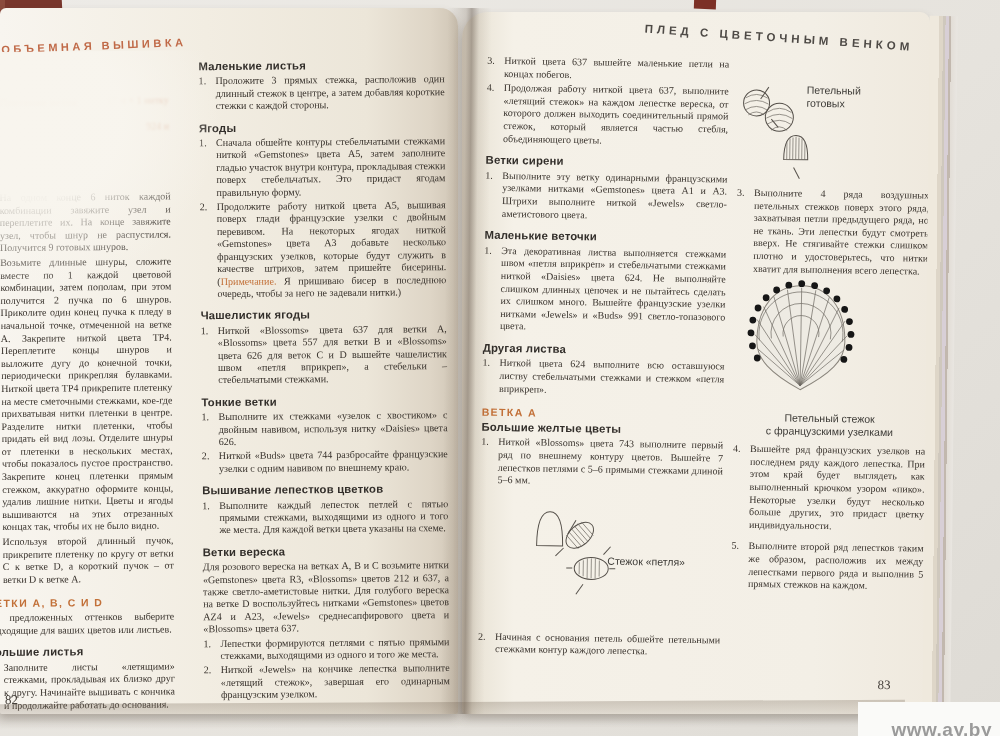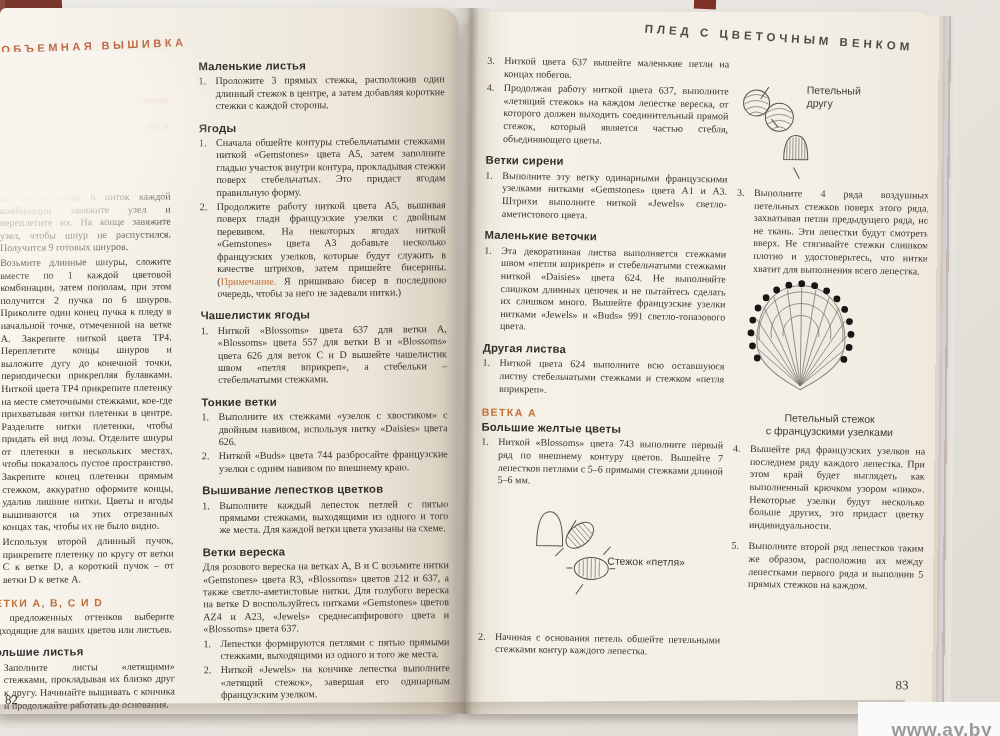--- a/index.html
+++ b/index.html
@@ -53,21 +53,21 @@
   .li .num{flex:0 0 17px;}
   .li .txt{flex:1;text-align:justify;}
   .para{text-align:justify;margin:0 0 2px 0;}
   .h1s{font-family:"Liberation Sans",sans-serif;font-weight:bold;font-size:11.3px;
        color:#322e2a;margin:9px 0 3px 0;letter-spacing:.2px;}
   .ho{font-family:"Liberation Sans",sans-serif;font-weight:bold;font-size:10.5px;
       color:#c27038;letter-spacing:1.4px;margin:11px 0 2px 0;}
   .note{color:#c27038;}
   .pgnum{position:absolute;font-size:13px;color:#46413c;z-index:2;}
   #lp-num{left:2px;top:682px;text-align:right;}
-  #rp-num{left:444px;top:662px;text-align:center;}
+  #rp-num{left:426px;top:662px;text-align:center;}
   
   .fig{position:relative;}
   .fig svg{position:absolute;left:0;top:0;}
   .cap{font-family:"Liberation Sans",sans-serif;font-size:10.5px;color:#3c3a36;}
   #fig-loop{height:142px;}
   #fig-loop .cap{position:absolute;left:128px;top:64px;width:120px;}
   #fig-buttonhole{height:112px;}
   #fig-buttonhole .cap{position:absolute;left:68px;top:8px;line-height:13px;}
   #fig-shell{height:166px;}
   #fig-shell .capwrap{position:absolute;left:0;top:134px;width:100%;text-align:center;line-height:12.5px;}
@@ -262,21 +262,21 @@
             <line class="thin" x1="55" y1="62" x2="55" y2="84"></line>
               <line class="thin" x1="58" y1="61" x2="58" y2="84"></line>
             <line class="thin" x1="61" y1="62" x2="61" y2="84"></line>
               <line class="thin" x1="64" y1="63" x2="64" y2="84"></line>
             <line class="thin" x1="67" y1="66" x2="67" y2="84"></line>
             <line class="stroke" x1="40" y1="52" x2="33" y2="44"></line>
             <line class="stroke" x1="56" y1="92" x2="62" y2="103"></line>
           </svg>
           <div class="cap">
             <div>Петельный</div>
-            <div>другу</div>
+            <div>готовых</div>
           </div>
         </div>
 
         <div class="li">
           <span class="num">3.</span>
           <span class="txt">Выполните 4 ряда воздушных петельных стежков поверх этого ряда, захватывая петли предыдущего ряда, но не ткань. Эти лепестки будут смотреть вверх. Не стягивайте стежки слишком плотно и удостоверьтесь, что нитки хватит для выполнения всего лепестка.</span>
         </div>
 
         <div class="fig" id="fig-shell">
           <svg width="192" height="130" viewBox="0 0 192 130">

